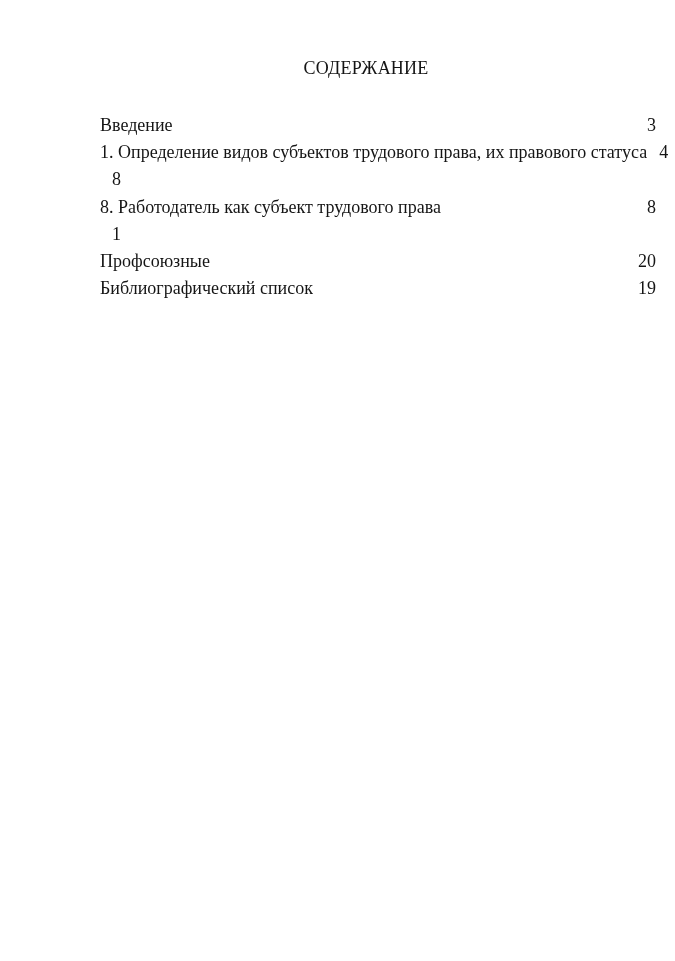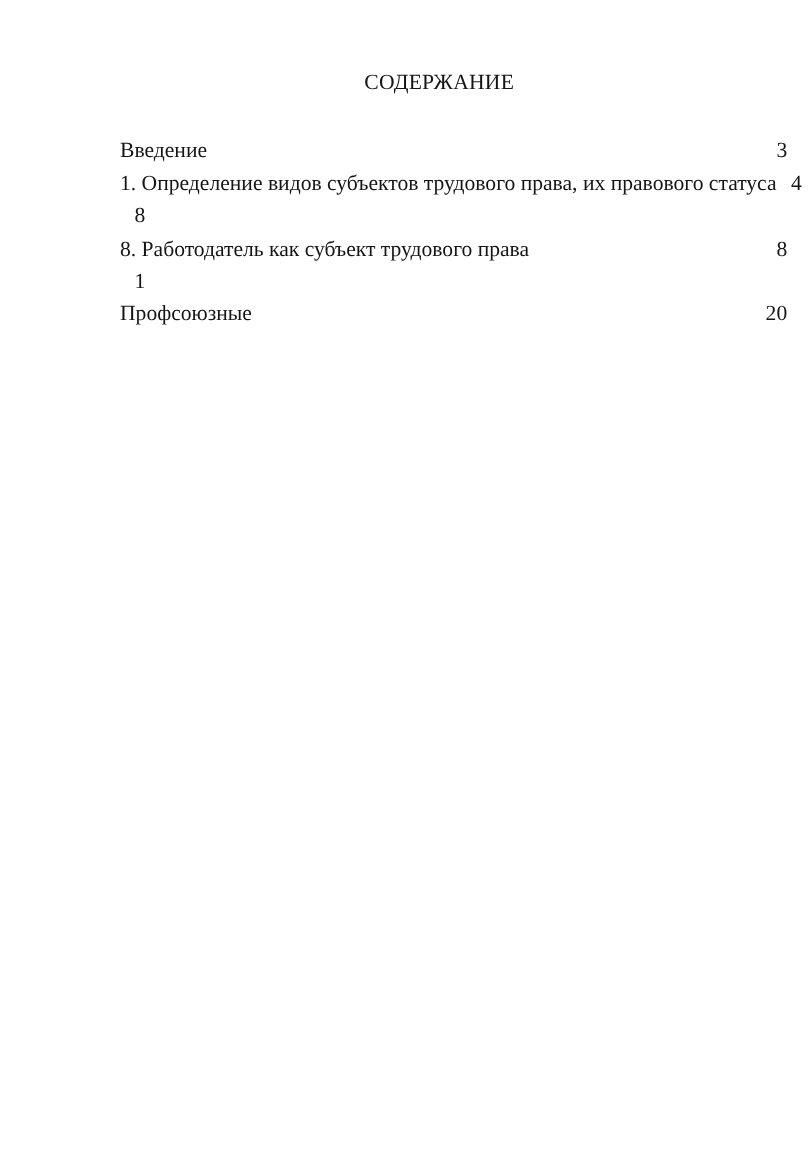--- a/index.html
+++ b/index.html
@@ -81,15 +81,19 @@
 
     <div class="toc-row">
       <span class="toc-page">1</span>
     </div>
 
     <div class="toc-row">
       <span class="toc-label">Профсоюзные</span>
       <span class="toc-page">20</span>
     </div>
 
+    <div class="toc-row">
+      <span class="toc-label">Библиографический список</span>
+      <span class="toc-page">19</span>
+    </div>
 
   </div>
 </div>
 
 </body></html>

